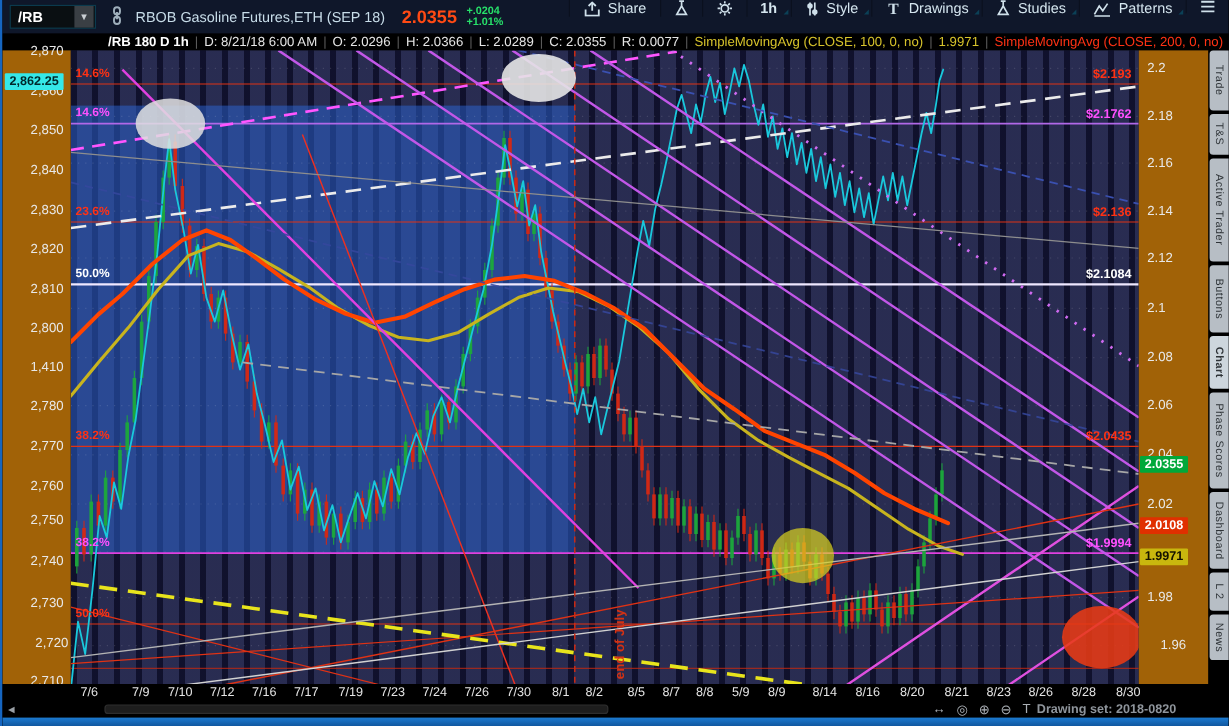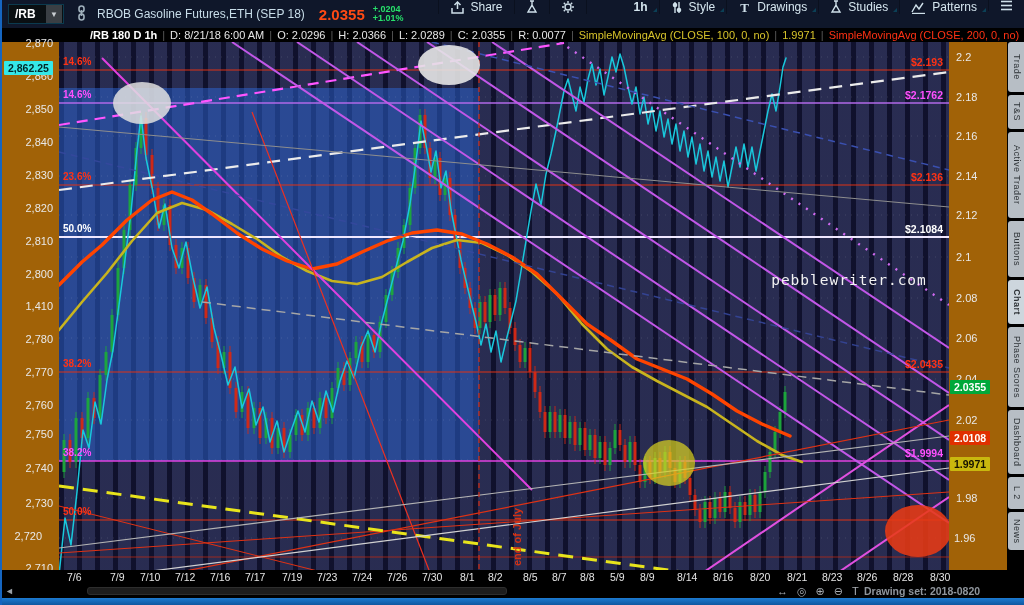--- a/index.html
+++ b/index.html
@@ -108,21 +108,21 @@
       </div>
       <div class="tb-btn">
         <svg width="14" height="14" viewBox="0 0 14 14">
             <g stroke="#cfe0ea" stroke-width="1.4" fill="none">
           <circle cx="7" cy="7" r="3"></circle>
               <path d="M7 1v2M7 11v2M1 7h2M11 7h2M2.8 2.8l1.4 1.4M9.8 9.8l1.4 1.4M11.2 2.8L9.8 4.2M4.2 9.8l-1.4 1.4"></path>
             </g>
           </svg>
       </div>
       <div class="tb-btn fold">
-        <span style="font-weight:bold;margin-left:36px;">1h</span>
+        <span style="font-weight:bold;">1h</span>
       </div>
       <div class="tb-btn fold">
         <svg width="12" height="13" viewBox="0 0 12 13">
             <g stroke="#cfe0ea" stroke-width="1.4" fill="none">
           <line x1="4" y1="1" x2="4" y2="12"></line>
               <line x1="8" y1="1" x2="8" y2="12"></line>
               <circle cx="4" cy="4" r="1.6" fill="#cfe0ea"></circle>
               <circle cx="8" cy="9" r="1.6" fill="#cfe0ea"></circle>
             </g>
           </svg>
@@ -194,21 +194,21 @@
       <div class="tick" style="right: 6px; top: 160px;">2,820</div>
       <div class="tick" style="right: 6px; top: 193px;">2,810</div>
       <div class="tick" style="right: 6px; top: 226px;">2,800</div>
       <div class="tick" style="right: 6px; top: 258px;">1,410</div>
       <div class="tick" style="right: 6px; top: 291px;">2,780</div>
       <div class="tick" style="right: 6px; top: 324px;">2,770</div>
       <div class="tick" style="right: 6px; top: 357px;">2,760</div>
       <div class="tick" style="right: 6px; top: 386px;">2,750</div>
       <div class="tick" style="right: 6px; top: 420px;">2,740</div>
       <div class="tick" style="right: 6px; top: 455px;">2,730</div>
-      <div class="tick" style="right: 17px; top: 488px; text-align: right;">2,720</div>
+      <div class="tick" style="right: 2px; top: 488px; text-align: right;">2,720</div>
       <div class="tick" style="right: 6px; top: 520px;">2,710</div>
       <div class="badge" style="left: 2px; top: 19px; background: rgb(53, 232, 232); color: rgb(0, 40, 42);">2,862.25</div>
     </div>
 
   <div class="plot" id="plot">
     <div class="blue-box"></div>
     <svg id="chartSvg" width="890" height="528" viewBox="57 42 890 528">
         <line x1="57" y1="57" x2="947" y2="57" stroke="rgba(255,255,255,0.12)" stroke-width="1" stroke-dasharray="1 5"></line>
         <line x1="57" y1="97" x2="947" y2="97" stroke="rgba(255,255,255,0.12)" stroke-width="1" stroke-dasharray="1 5"></line>
         <line x1="57" y1="136" x2="947" y2="136" stroke="rgba(255,255,255,0.12)" stroke-width="1" stroke-dasharray="1 5"></line>
@@ -523,21 +523,20 @@
         <line x1="200" y1="302" x2="947" y2="395" stroke="#a6a6a6" stroke-width="1.5" opacity="1" stroke-dasharray="9 6"></line>
         <line x1="430" y1="42" x2="947" y2="170" stroke="#3a50b0" stroke-width="1.5" opacity="1" stroke-dasharray="7 5"></line>
         <line x1="57" y1="152" x2="947" y2="368" stroke="#36489e" stroke-width="1.5" opacity="0.85" stroke-dasharray="7 5"></line>
         <line x1="477" y1="42" x2="477" y2="570" stroke="#d42a10" stroke-width="1.2" opacity="1" stroke-dasharray="5 4"></line>
         <ellipse cx="140" cy="103" rx="29" ry="21" fill="#e0e0e0" opacity="0.85"></ellipse>
         <ellipse cx="447" cy="65" rx="31" ry="20" fill="#e6e6e6" opacity="0.9"></ellipse>
         <ellipse cx="667" cy="463" rx="26" ry="23" fill="#ddd41f" opacity="0.7"></ellipse>
         <ellipse cx="916" cy="531" rx="33" ry="26" fill="#e83a14" opacity="0.88"></ellipse>
       </svg>
     <div class="watermark">
-      <div>pebblewriter.com</div>
     </div>
     <div class="eoj">end of July</div>
   <div class="flabel" style="left: 4px; top: 14px; color: rgb(255, 50, 20);">14.6%</div>
       <div class="flabel" style="left: 4px; top: 47px; color: rgb(255, 80, 255);">14.6%</div>
       <div class="flabel" style="left: 4px; top: 129px; color: rgb(255, 50, 20);">23.6%</div>
       <div class="flabel" style="left: 4px; top: 181px; color: rgb(255, 255, 255);">50.0%</div>
       <div class="flabel" style="left: 4px; top: 316px; color: rgb(255, 50, 20);">38.2%</div>
       <div class="flabel" style="left: 4px; top: 405px; color: rgb(255, 80, 255);">38.2%</div>
       <div class="flabel" style="left: 4px; top: 464px; color: rgb(255, 50, 20);">50.0%</div>
       <div class="plabel" style="right: 6px; top: 14px; color: rgb(255, 50, 20);">$2.193</div>
@@ -553,21 +552,21 @@
       <div class="tick" style="left: 7px; top: 49px;">2.18</div>
       <div class="tick" style="left: 7px; top: 88px;">2.16</div>
       <div class="tick" style="left: 7px; top: 128px;">2.14</div>
       <div class="tick" style="left: 7px; top: 167px;">2.12</div>
       <div class="tick" style="left: 7px; top: 209px;">2.1</div>
       <div class="tick" style="left: 7px; top: 250px;">2.08</div>
       <div class="tick" style="left: 7px; top: 290px;">2.06</div>
       <div class="tick" style="left: 7px; top: 331px;">2.04</div>
       <div class="tick" style="left: 7px; top: 372px;">2.02</div>
       <div class="tick" style="left: 7px; top: 450px;">1.98</div>
-      <div class="tick" style="left: 5px; top: 490px;">1.96</div>
+      <div class="tick" style="left: 18px; top: 490px;">1.96</div>
       <div class="badge" style="left: 1px; top: 338px; background: rgb(0, 168, 58); color: rgb(255, 255, 255);">2.0355</div>
       <div class="badge" style="left: 1px; top: 389px; background: rgb(224, 48, 0); color: rgb(255, 255, 255);">2.0108</div>
       <div class="badge" style="left: 1px; top: 415px; background: rgb(201, 183, 14); color: rgb(22, 19, 0);">1.9971</div>
     </div>
 
   <div class="side-tabs" id="sideTabs">
       <div class="vtab" style="top: 0px; height: 50px;">Trade</div>
       <div class="vtab" style="top: 53px; height: 34px;">T&amp;S</div>
       <div class="vtab" style="top: 90px; height: 86px;">Active Trader</div>
       <div class="vtab" style="top: 179px; height: 56px;">Buttons</div>

